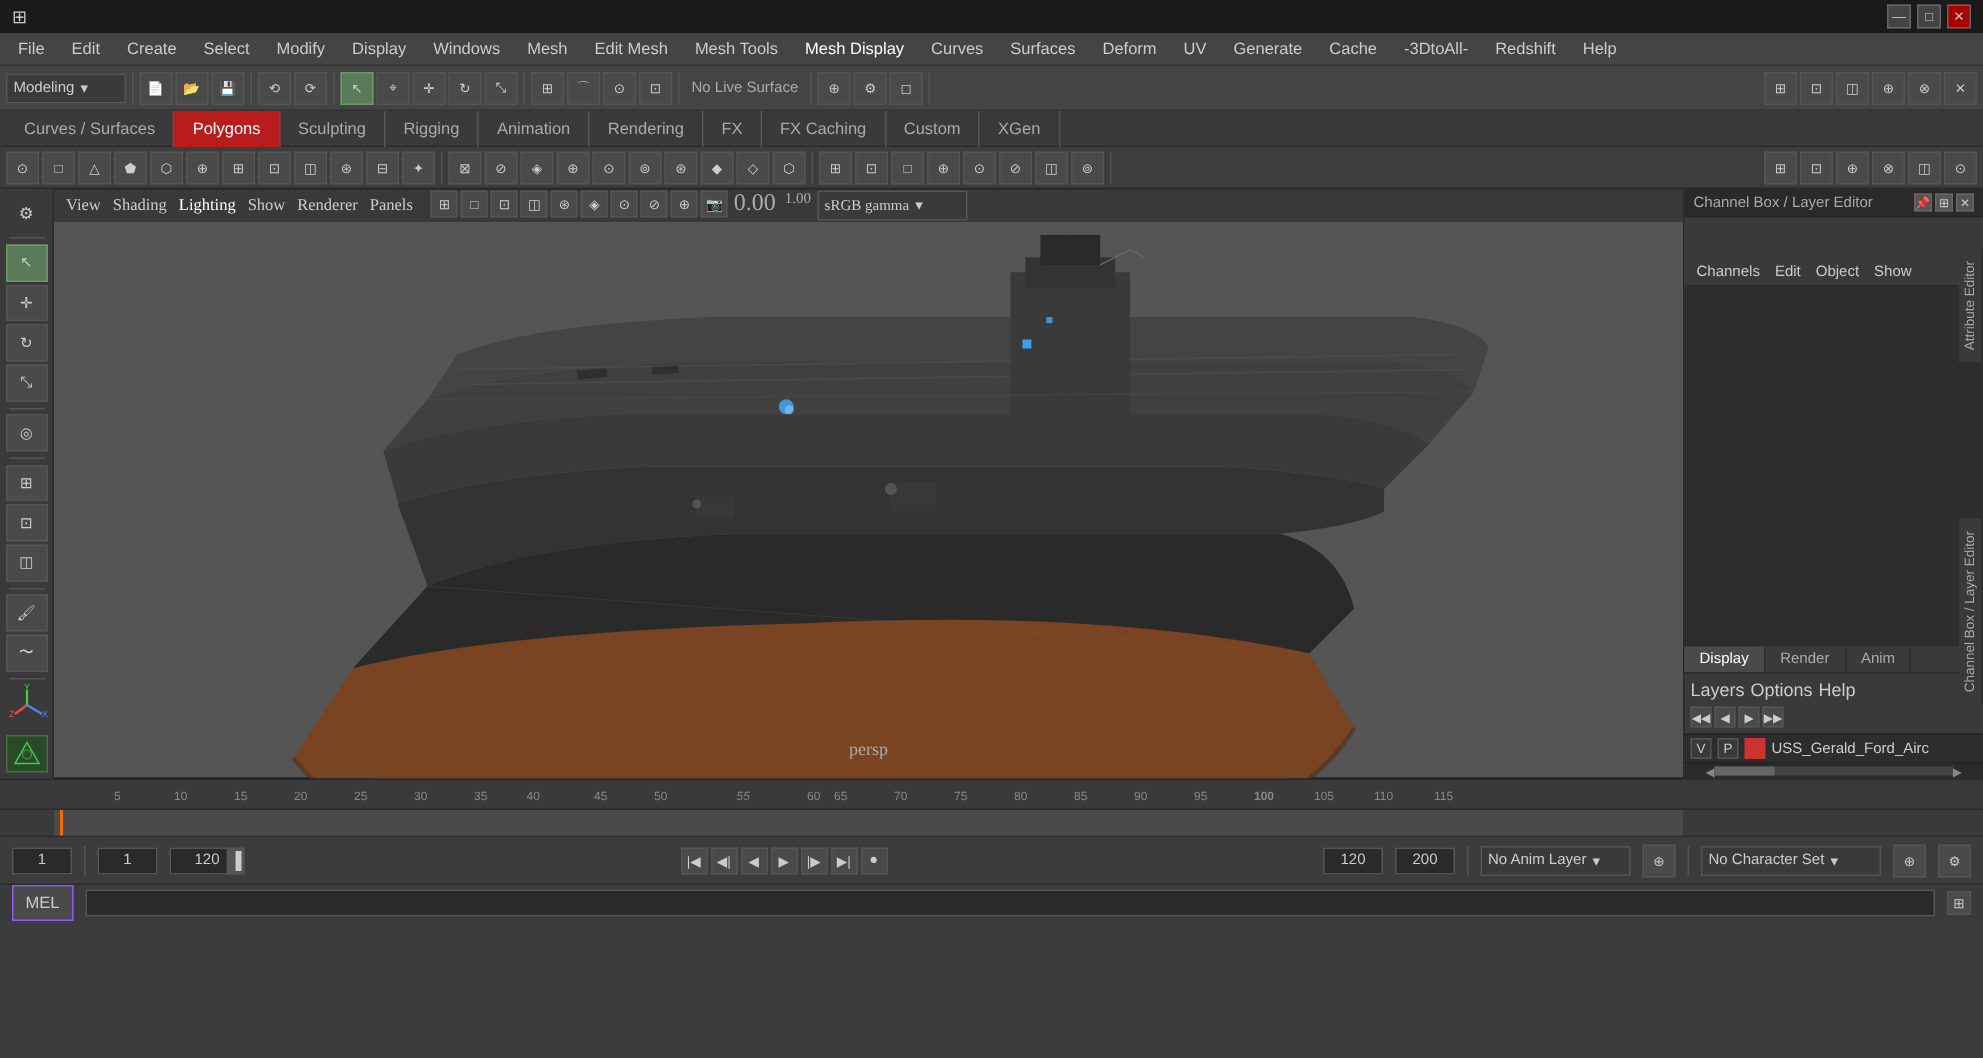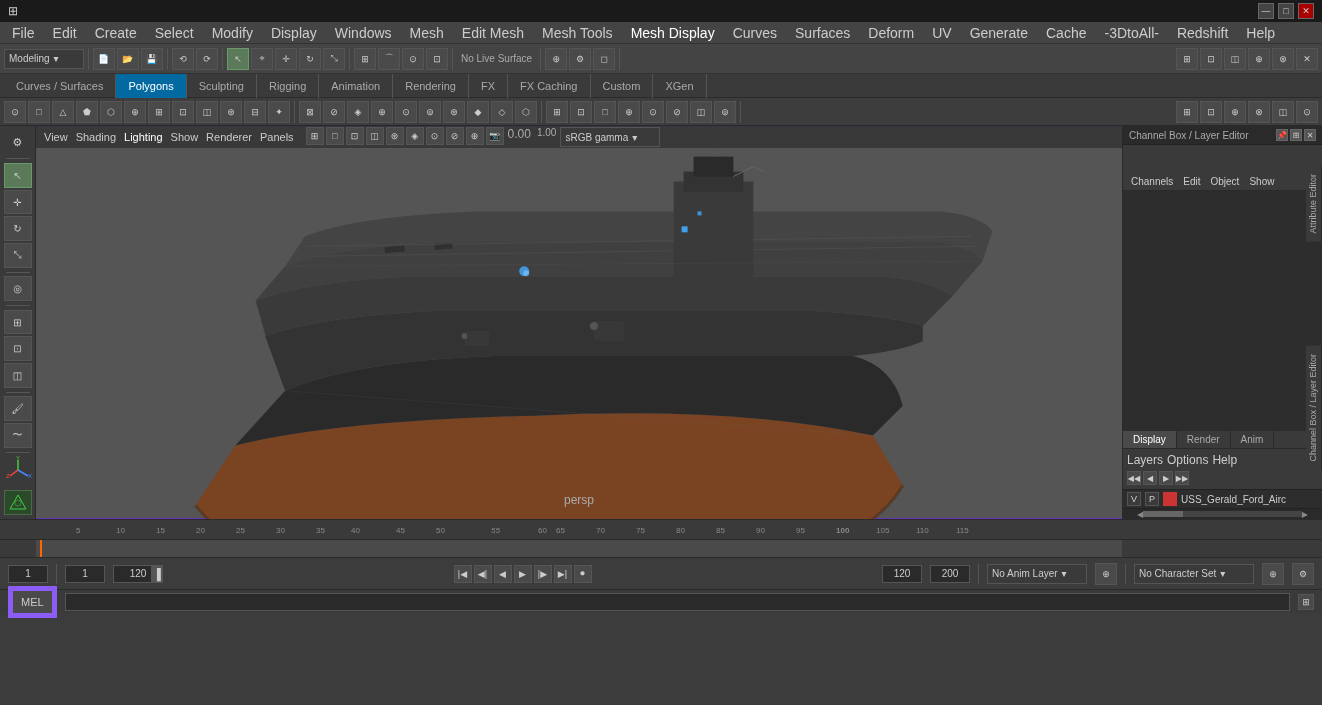--- a/index.html
+++ b/index.html
@@ -35,21 +35,21 @@
       display: flex;
       align-items: center;
       padding: 0 4px;
       gap: 2px;
       border-bottom: 1px solid #333;
     }
     .menu-item {
       padding: 2px 8px;
       color: #cccccc;
       cursor: pointer;
-      font-size: 14px;
+      font-size: 11px;
       height: 22px;
       display: flex;
       align-items: center;
     }
 
     
     #toolbar1 {
       background: #444;
       height: 30px;
       display: flex;
@@ -72,21 +72,21 @@
     .tab {
       padding: 3px 12px;
       color: #aaa;
       cursor: pointer;
       font-size: 11px;
       border-right: 1px solid #555;
       height: 24px;
       display: flex;
       align-items: center;
     }
-    .tab.active { background: #0369a1; color: #fff; }
+    .tab.active { background: #b91c1c; color: #fff; }
 
     
     #toolbar2 {
       background: #3d3d3d;
       height: 28px;
       display: flex;
       align-items: center;
       padding: 0 4px;
       gap: 2px;
       border-bottom: 1px solid #2a2a2a;
@@ -119,23 +119,24 @@
       justify-content: center;
       cursor: pointer;
       font-size: 10px;
     }
     .tool-btn.active { background: #5a7a5a; border-color: #6a9a6a; }
     .tool-separator { width: 24px; height: 1px; background: #555; margin: 2px 0; }
 
     
     #viewport {
       flex: 1;
-      background: #6d28d9;
+      background: #0f172a;
       position: relative;
       overflow: hidden;
+      font-family: Liberation Serif, serif;
     }
     #viewport-label {
       position: absolute;
       bottom: 12px;
       left: 50%;
       transform: translateX(-50%);
       color: #aaa;
       font-size: 12px;
     }
 
@@ -353,21 +354,21 @@
       height: 24px;
       background: #3a3a3a;
       border-top: 1px solid #2a2a2a;
       display: flex;
       align-items: center;
       padding: 0 8px;
       gap: 8px;
     }
     #mel-label {
       background: #4a4a4a;
-      border: 5px solid #8b5cf6;
+      border: 1px solid #8b5cf6;
       padding: 5px 8px;
       font-size: 11px;
       color: #ccc;
       cursor: pointer;
     }
     .status-icon {
       width: 16px; height: 16px;
       background: #4a4a4a;
       border: 1px solid #555;
       display: flex; align-items: center; justify-content: center;
@@ -594,21 +595,21 @@
         <div class="tb-icon" style="width:18px;height:18px;">⊞</div>
         <div class="tb-icon" style="width:18px;height:18px;">□</div>
         <div class="tb-icon" style="width:18px;height:18px;">⊡</div>
         <div class="tb-icon" style="width:18px;height:18px;">◫</div>
         <div class="tb-icon" style="width:18px;height:18px;">⊛</div>
         <div class="tb-icon" style="width:18px;height:18px;">◈</div>
         <div class="tb-icon" style="width:18px;height:18px;">⊙</div>
         <div class="tb-icon" style="width:18px;height:18px;">⊘</div>
         <div class="tb-icon" style="width:18px;height:18px;">⊕</div>
         <div class="tb-icon" style="width:18px;height:18px;">📷</div>
-        <span style="font-size:12px;color:#aaa;padding:0 2px;">0.00</span>
+        <span style="font-size:16px;color:#aaa;padding:0 2px;">0.00</span>
         <span style="font-size:10px;color:#aaa;padding:0 2px;">1.00</span>
         <div class="tb-dropdown" style="min-width:100px;">
           <span>sRGB gamma</span>
           <span>▾</span>
         </div>
       </div>
     </div>
 
     
     <svg id="ship-svg" viewBox="0 0 1090 393" preserveAspectRatio="xMidYMid meet">

